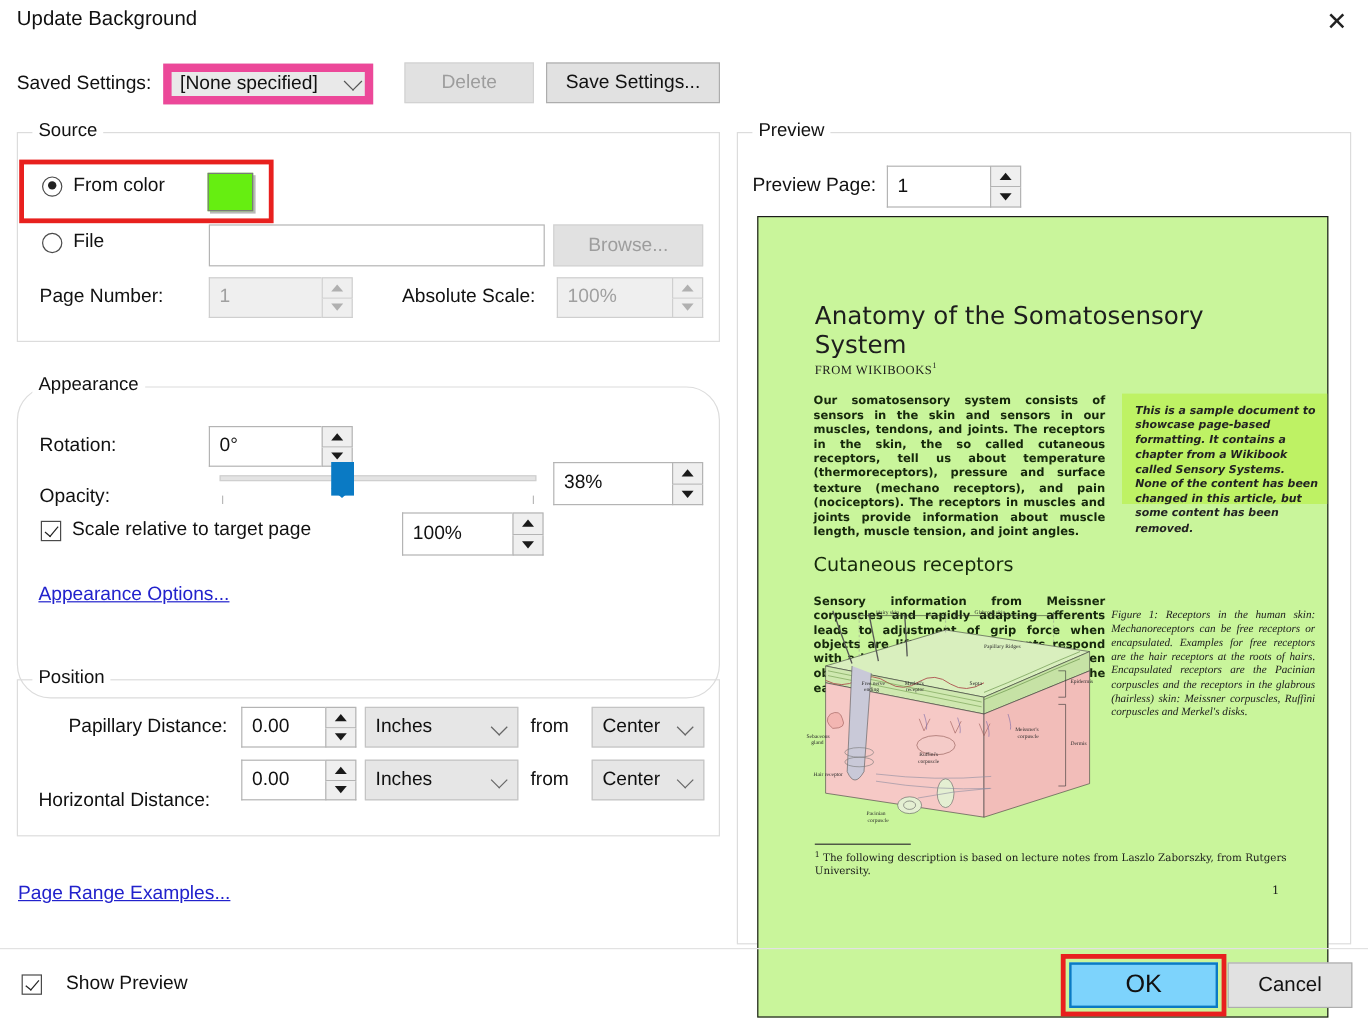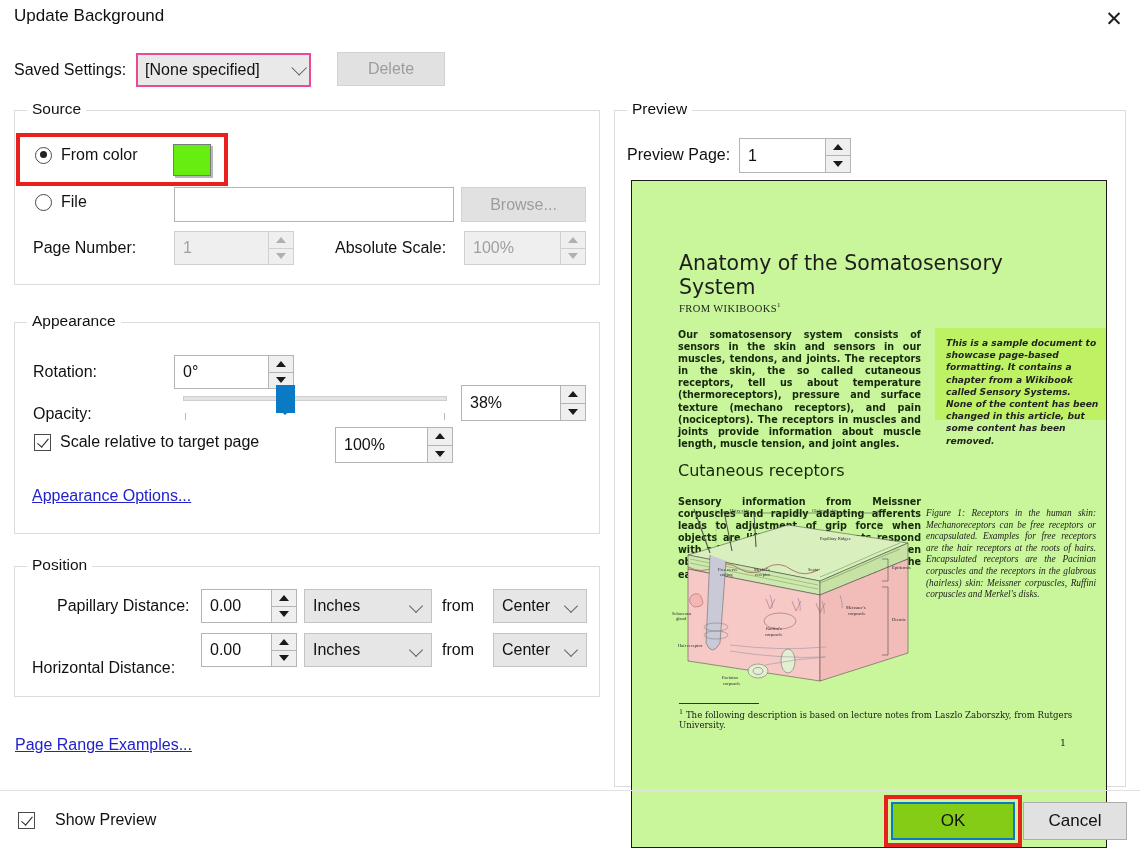--- a/index.html
+++ b/index.html
@@ -20,21 +20,21 @@
     position:absolute; right:6px; top:2px; width:40px; height:32px;
     display:flex; align-items:center; justify-content:center;
     font-size:21px; color:#222; cursor:pointer; line-height:1;
   }
 
   
   .saved-row { position:absolute; left:14px; top:52px; height:36px; display:flex; align-items:center; }
   .label { font-size:16px; color:#111; white-space:nowrap; }
   .saved-combo {
     width:175px; height:34px; margin-left:10px;
-    border:2px solid #ec4899; background:#e9e9e9;
+    border:7px solid #ec4899; background:#e9e9e9;
     display:flex; align-items:center; position:relative; cursor:pointer;
   }
   .saved-combo .val { font-size:16px; padding-left:7px; color:#111; }
   .chev { position:absolute; right:9px; top:50%; transform:translateY(-60%);
           width:11px; height:11px; border-right:1.6px solid #555; border-bottom:1.6px solid #555;
           transform-origin:center; rotate:45deg; margin-top:-3px; }
   .btn {
     height:34px; border:1px solid #adadad; background:#e1e1e1;
     font-size:16px; color:#111; display:flex; align-items:center; justify-content:center;
     cursor:pointer; font-family:"Liberation Sans", sans-serif;
@@ -44,21 +44,21 @@
   .btn-save   { position:absolute; left:455px; top:52px; width:145px; }
 
   
   .group { position:absolute; border:1px solid #dcdcdc; }
   .group > .legend {
     position:absolute; top:-11px; left:12px; background:#fff; padding:0 5px;
     font-size:15.5px; color:#111;
   }
 
   #grp-source     { left:14px; top:110px; width:586px; height:175px; }
-  #grp-appearance { left:14px; top:322px; width:586px; height:212px; }
+  #grp-appearance { left:14px; top:322px; width:586px; height:260px;border-radius:28px; }
   #grp-position   { left:14px; top:566px; width:586px; height:131px; }
   #grp-preview    { left:614px; top:110px; width:512px; height:677px; }
 
   
   .radio { width:17px; height:17px; border:1.5px solid #4a4a4a; border-radius:50%;
            background:#fff; position:relative; display:inline-block; cursor:pointer; }
   .radio.checked::after { content:""; position:absolute; left:3.5px; top:3.5px;
            width:7px; height:7px; border-radius:50%; background:#222; }
 
   
@@ -142,21 +142,21 @@
      color:#1b1b1b; font-family:"DejaVu Serif", serif; }
 
   
   #skin-fig { position:absolute; left:38px; top:322px; width:248px; height:190px; }
   #skin-fig text { font-family:"Liberation Serif", serif; fill:#2a2a2a; }
 
   
   .bottom-sep { position:absolute; left:0; top:790px; width:1140px; height:1px; background:#e2e2e2; }
   #ok-btn {
     position:absolute; left:891px; top:802px; width:124px; height:38px;
-    background:#84cc16; border:2px solid #0a7ac4; font-size:17px;
+    background:#7dd3fc; border:2px solid #0a7ac4; font-size:21px;
     display:flex; align-items:center; justify-content:center; cursor:pointer; color:#111;
   }
   #cancel-btn {
     position:absolute; left:1023px; top:802px; width:104px; height:38px;
     background:#e1e1e1; border:1px solid #adadad; font-size:17px;
     display:flex; align-items:center; justify-content:center; cursor:pointer; color:#111;
   }
 </style>
 </head>
 <body>
@@ -169,20 +169,21 @@
   </div>
 
   <div class="saved-row">
     <span class="label">Saved Settings:</span>
     <div class="saved-combo">
       <span class="val">[None specified]</span>
       <span class="chev"></span>
     </div>
   </div>
   <div class="btn disabled btn-delete">Delete</div>
+  <div class="btn btn-save">Save Settings...</div>
 
   <div class="group" id="grp-source">
     <span class="legend">Source</span>
 
     <div style="position:absolute;left:20px;top:35px;display:flex;align-items:center;">
       <span class="radio checked"></span>
       <span class="label" style="margin-left:9px;">From color</span>
     </div>
     <div style="position:absolute;left:158px;top:33px;width:38px;height:32px;background:#66ee11;border:1px solid #7a7a7a;box-shadow:2px 2px 0 #b9b9b9;"></div>
 

